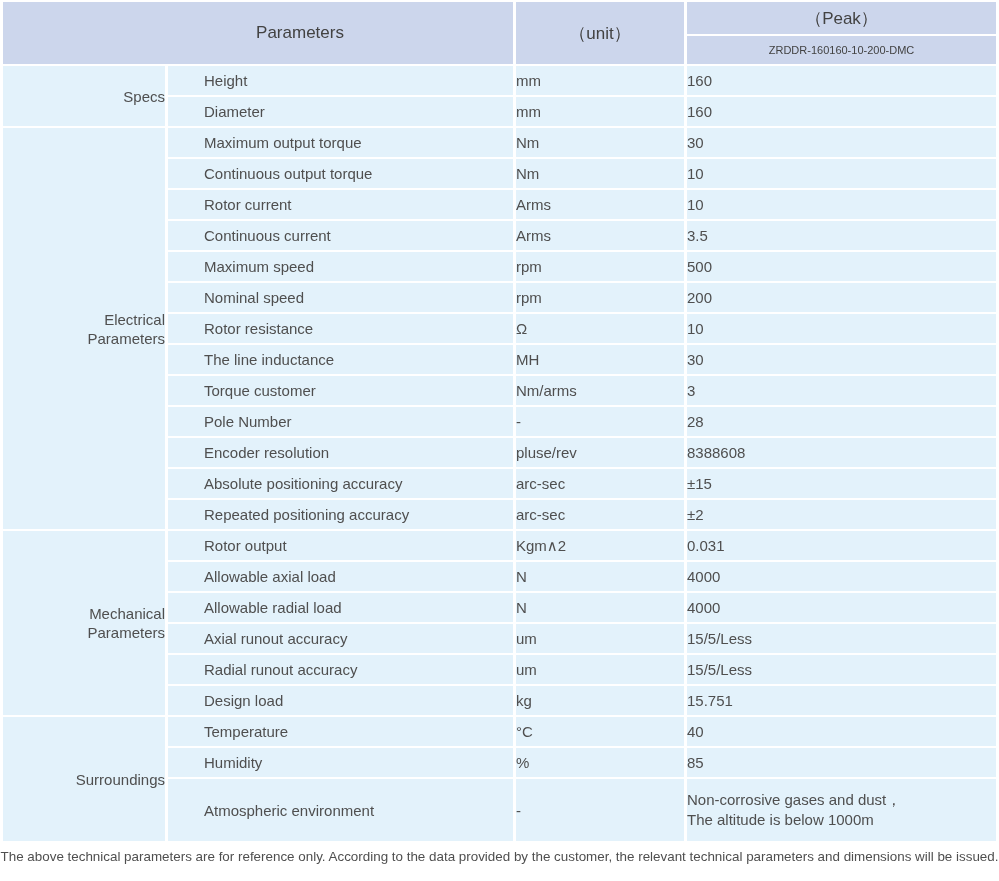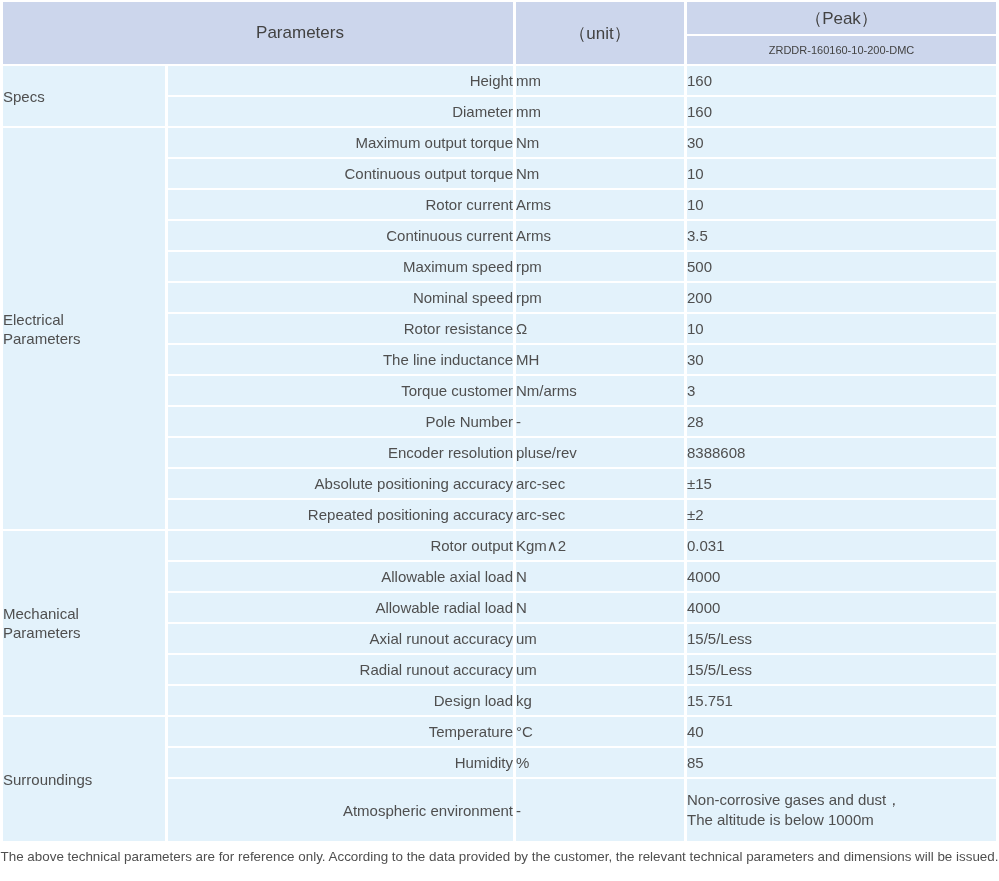--- a/index.html
+++ b/index.html
@@ -39,27 +39,27 @@
 
   td{
     background:var(--row-bg);
     color:var(--text);
     font-size:15px;
     height:29px;
     vertical-align:middle;
     padding:0;
   }
   td.group{
-    text-align:left;
+    text-align:right;
     white-space:pre-line;
     line-height:19px;
   }
   td.param-cell{
-    text-align:right;
-    padding-left:26px;
+    text-align:left;
+    padding-left:36px;
   }
   td.unit-cell,td.value-cell{}
   td.value-cell{white-space:pre-line;line-height:20px;}
   tr.tall td{height:62px;}
 
   .footer-note{
     width:999px;
     margin-top:6px;
     text-align:center;
     font-size:13.4px;

